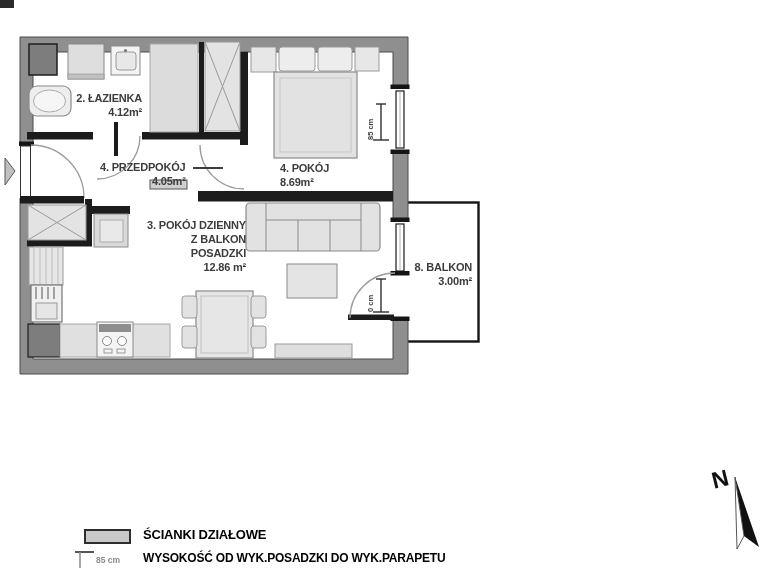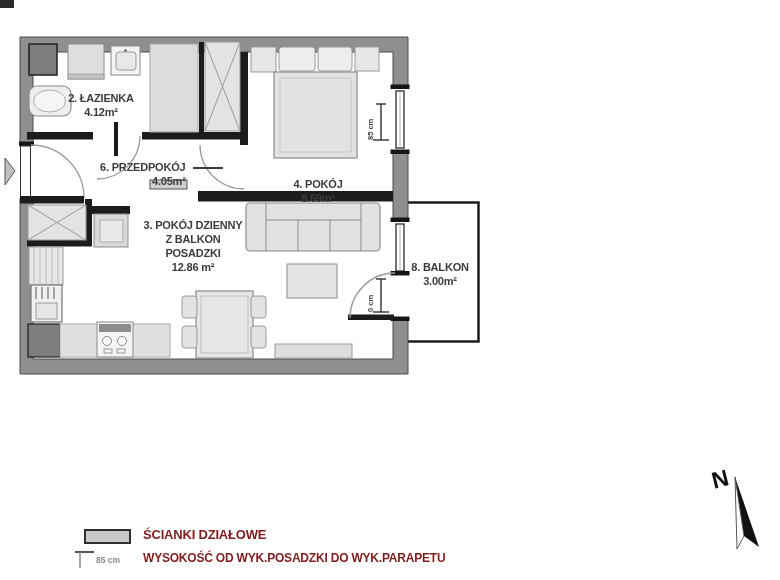--- a/index.html
+++ b/index.html
@@ -2,25 +2,25 @@
 <html><head>
 <meta charset="utf-8">
 <style>
   html,body{margin:0;padding:0;background:#fff;}
   #stage{position:relative;width:780px;height:580px;background:#fff;overflow:hidden;
          font-family:"Liberation Sans",sans-serif;}
   #plan-svg{position:absolute;left:0;top:0;}
   .lbl{position:absolute;font-weight:bold;font-size:11px;line-height:14px;
        color:#3c3c3c;letter-spacing:-0.2px;white-space:nowrap;}
   .lbl .area{font-weight:bold;}
-  .right{text-align:center;}
-  .center{text-align:center;margin-top:16px;}
+  .right{text-align:right;}
+  .center{text-align:left;}
   .vdim{position:absolute;font-weight:bold;font-size:7.5px;color:#444;
         transform:rotate(-90deg);transform-origin:0 0;white-space:nowrap;letter-spacing:0;}
-  .legend-lbl{position:absolute;font-weight:bold;color:#7f1d1d;white-space:nowrap;letter-spacing:-0.2px;}
+  .legend-lbl{position:absolute;font-weight:bold;color:#000000;white-space:nowrap;letter-spacing:-0.2px;}
   #legend-partition-label{left:143px;top:527px;font-size:13px;}
   #legend-height-label{left:143px;top:551px;font-size:12px;}
   #legend-height-value{left:96px;top:555px;font-size:8.5px;color:#8a8a8a;font-weight:bold;
                        position:absolute;white-space:nowrap;}
   #compass-n{position:absolute;left:712px;top:466px;font-size:23px;font-weight:bold;
              color:#111;transform:rotate(-14deg);}
 </style>
 </head>
 <body>
 
@@ -197,21 +197,21 @@
     <polygon points="735,477 744,536 737,549" fill="#fff" stroke="#444" stroke-width="0.9"></polygon>
   </g>
 </svg>
 
 <div class="lbl right" style="left:60px;top:91px;width:82px;">
   <div>2. ŁAZIENKA</div>
   <div class="area">4.12m²</div>
 </div>
 
 <div class="lbl" style="left:100px;top:160px;">
-  <div>6. PRZEDPOKÓJ</div>
+  <div>4. PRZEDPOKÓJ</div>
   <div class="area" style="padding-left:52px;">4.05m²</div>
 </div>
 
 <div class="lbl center" style="left:280px;top:161px;width:76px;">
   <div>4. POKÓJ</div>
   <div class="area">8.69m²</div>
 </div>
 
 <div class="lbl right" style="left:140px;top:218px;width:106px;">
   <div>3. POKÓJ DZIENNY</div>

